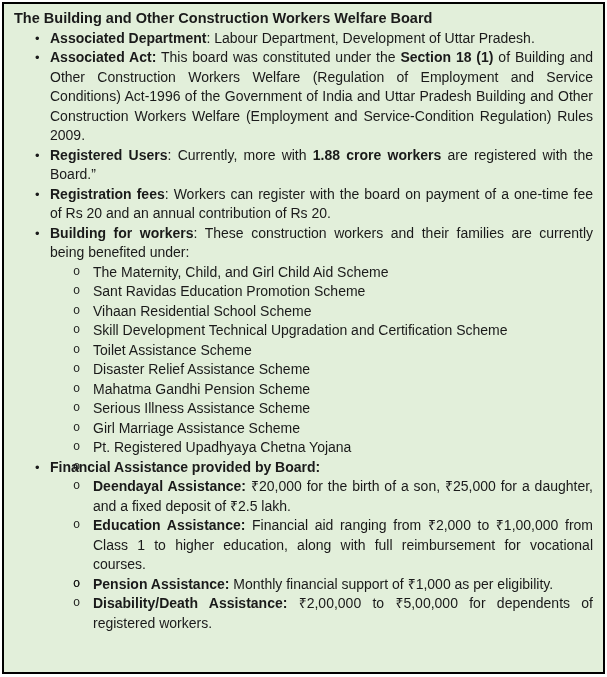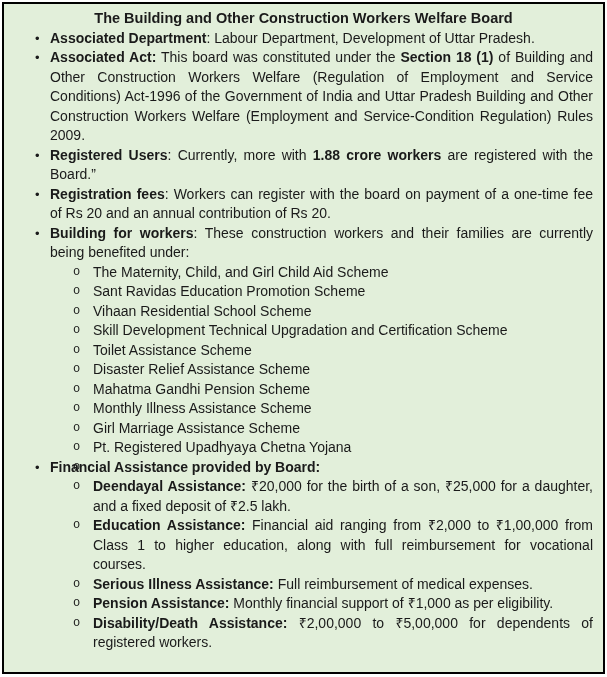--- a/index.html
+++ b/index.html
@@ -20,21 +20,21 @@
     margin: 2px;
     border: 2px solid var(--border-color, #000);
     background: var(--box-bg, #e2efda);
     color: var(--text-color, #1a1a1a);
     font-size: 14px;
     line-height: 19.5px;
     padding: 5px 10px 3px 0;
     overflow: hidden;
   }
   .doc-title {
-    text-align: center;
+    text-align: left;
     font-weight: bold;
     font-size: 14.5px;
     padding-left: 10px;
   }
   .bullet-list {
     margin: 0;
     padding: 0;
   }
   .item {
     position: relative;
@@ -68,24 +68,24 @@
       <div class="item l1"><span class="marker">•</span><span class="text"><b>Registered Users</b><span>: Currently, more with </span><b>1.88 crore workers</b><span> are registered with the Board.”</span></span></div>
       <div class="item l1"><span class="marker">•</span><span class="text"><b>Registration fees</b><span>: Workers can register with the board on payment of a one-time fee of Rs 20 and an annual contribution of Rs 20.</span></span></div>
       <div class="item l1"><span class="marker">•</span><span class="text"><b>Building for workers</b><span>: These construction workers and their families are currently being benefited under:</span></span></div>
       <div class="item l2"><span class="marker">o</span><span class="text"><span>The Maternity, Child, and Girl Child Aid Scheme</span></span></div>
       <div class="item l2"><span class="marker">o</span><span class="text"><span>Sant Ravidas Education Promotion Scheme</span></span></div>
       <div class="item l2"><span class="marker">o</span><span class="text"><span>Vihaan Residential School Scheme</span></span></div>
       <div class="item l2"><span class="marker">o</span><span class="text"><span>Skill Development Technical Upgradation and Certification Scheme</span></span></div>
       <div class="item l2"><span class="marker">o</span><span class="text"><span>Toilet Assistance Scheme</span></span></div>
       <div class="item l2"><span class="marker">o</span><span class="text"><span>Disaster Relief Assistance Scheme</span></span></div>
       <div class="item l2"><span class="marker">o</span><span class="text"><span>Mahatma Gandhi Pension Scheme</span></span></div>
-      <div class="item l2"><span class="marker">o</span><span class="text"><span>Monthly Illness Assistance Scheme</span></span></div>
+      <div class="item l2"><span class="marker">o</span><span class="text"><span>Serious Illness Assistance Scheme</span></span></div>
       <div class="item l2"><span class="marker">o</span><span class="text"><span>Girl Marriage Assistance Scheme</span></span></div>
       <div class="item l2"><span class="marker">o</span><span class="text"><span>Pt. Registered Upadhyaya Chetna Yojana</span></span></div>
       <div class="item l2"><span class="marker">o</span></div>
       <div class="item l1"><span class="marker">•</span><span class="text"><b>Financial Assistance provided by Board:</b></span></div>
       <div class="item l2"><span class="marker">o</span><span class="text"><b>Deendayal Assistance:</b><span> ₹20,000 for the birth of a son, ₹25,000 for a daughter, and a fixed deposit of ₹2.5 lakh.</span></span></div>
       <div class="item l2"><span class="marker">o</span><span class="text"><b>Education Assistance:</b><span> Financial aid ranging from ₹2,000 to ₹1,00,000 from Class 1 to higher education, along with full reimbursement for vocational courses.</span></span></div>
-      <div class="item l2"><span class="marker">o</span><span class="text"><b>Serious Illness Assistance:</b><span> Full reimbursement of medical expenses.</span></span></div>
+      <div class="item l2"><span class="marker">o</span></div>
       <div class="item l2"><span class="marker">o</span><span class="text"><b>Pension Assistance:</b><span> Monthly financial support of ₹1,000 as per eligibility.</span></span></div>
       <div class="item l2"><span class="marker">o</span><span class="text"><b>Disability/Death Assistance:</b><span> ₹2,00,000 to ₹5,00,000 for dependents of registered workers.</span></span></div>
     </div>
 </div>
 
 </body></html>

